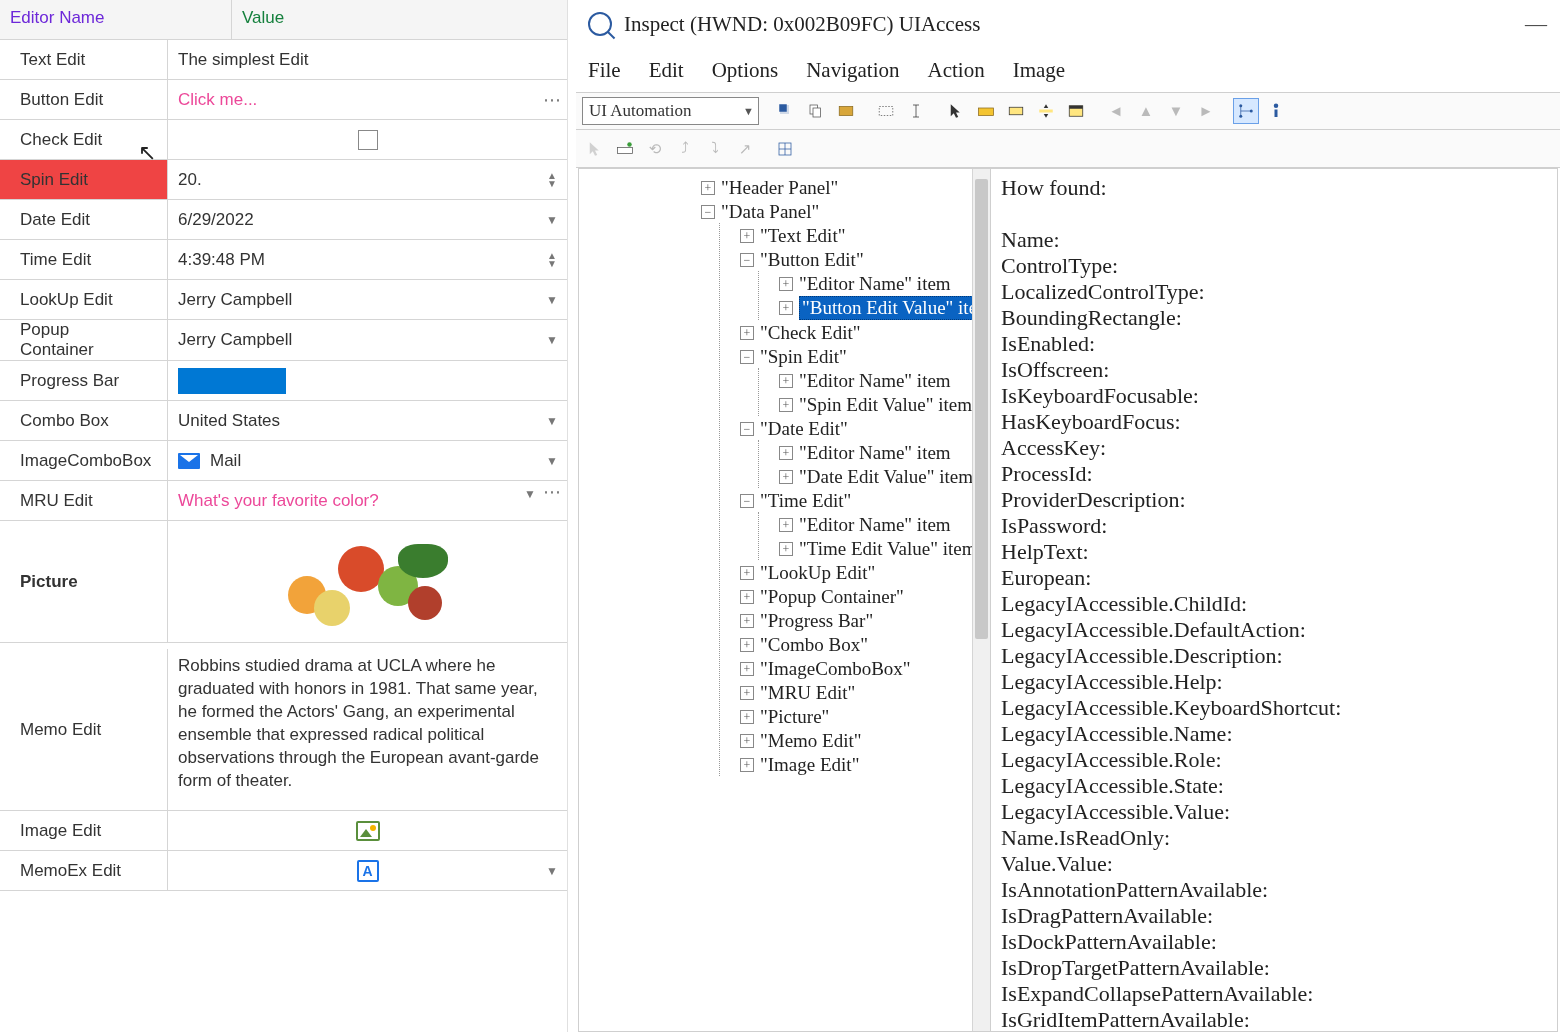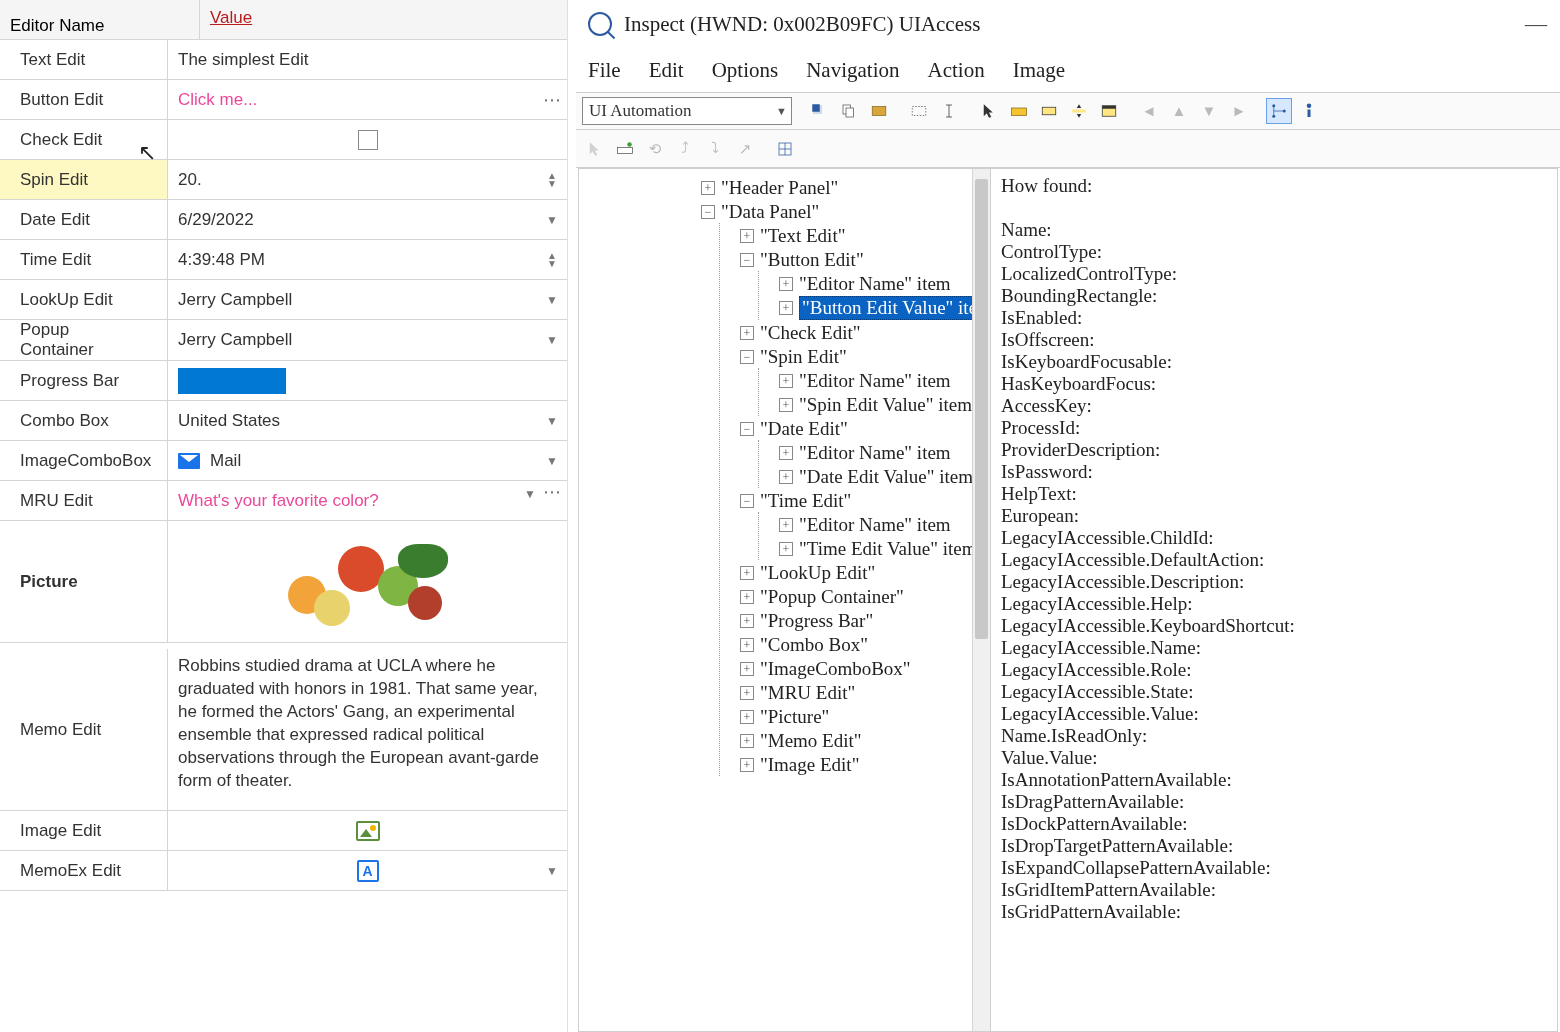--- a/index.html
+++ b/index.html
@@ -20,51 +20,50 @@
     flex-direction: column;
     border-right: 1px solid #e0e0e0;
   }
   .grid-header {
     display: flex;
     background: #f5f5f5;
     height: 40px;
     border-bottom: 1px solid #d5d5d5;
   }
   .grid-header .hname {
-    width: 200px;
-    padding: 16px 10px;
+    width: 232px;
+    padding: 8px 10px;
     border-right: 1px solid #d5d5d5;
-    color: #000000;
+    color: #6d28d9;
   }
   .grid-header .hvalue {
     flex: 1;
     padding: 8px 10px;
-    color: #b91c1c;
-    text-decoration: underline;
+    color: #15803d;
   }
   .grid-body { flex:1; overflow:auto; }
   .grow {
     display:flex;
     min-height:40px;
     border-bottom:1px solid #d5d5d5;
     align-items:center;
     background:#fff;
   }
   .grow.tall { align-items:center; min-height:122px;font-weight:bold; }
   .grow.taller { align-items:flex-start; padding-top:6px; min-height:168px;}
   .gname {
     width:168px;
     padding:0 20px;
     color:#333;
     border-right:1px solid #d5d5d5;
     align-self:stretch;
     display:flex;
     align-items:center;
   }
-  .gname.highlight { background:#fef9c3;text-align:right; }
+  .gname.highlight { background:#ef4444;text-align:right; }
   .gvalue {
     flex:1;
     padding:0 10px;
     color:#333;
     display:flex;
     align-items:center;
     position:relative;
     height:100%;
   }
   .placeholder { color:#ec4899; }
@@ -148,21 +147,21 @@
     height:44px; display:flex; align-items:center; gap:28px;
     padding:0 12px; font-size:21px; color:#222;
   }
   .toolbar {
     height:38px; display:flex; align-items:center; gap:4px;
     border-top:1px solid #cfcfcf; border-bottom:1px solid #cfcfcf;
     background:#fafafa; padding:0 6px;
   }
   .toolbar2 { border-top:none; }
   .combo {
-    width:210px;height:28px;border:1px solid #888;background:#fff;
+    width:177px;height:28px;border:1px solid #888;background:#fff;
     display:flex;align-items:center;padding:0 6px;font-size:17px;color:#333;
     position:relative;
   }
   .combo .dd{position:absolute;right:4px;font-size:11px;color:#555;}
   .tbbtn {
     width:26px;height:26px;display:flex;align-items:center;justify-content:center;
     font-size:15px;color:#444;border:1px solid transparent;
   }
   .tbbtn.active{border:1px solid #6aa0e8;background:#d6e8ff;}
   .tbbtn.disabled{opacity:.35;}
@@ -185,21 +184,21 @@
     align-items:center;justify-content:center;font-size:12px;line-height:1;
     color:#555;background:#fff;margin-right:4px;flex-shrink:0;
   }
   .tree .sel{
     background:#0a63c2;color:#fff;border:1px dotted #003a7a;padding:0 2px;
   }
   .tree .guide{border-left:1px dotted #999;}
   .tree > ul{margin-left:96px;}
   .tree ul ul{margin-left:18px;}
   .prop-pane{
-    flex:1;overflow:auto;padding:6px 10px;font-size:19px;color:#222;
+    flex:1;overflow:auto;padding:6px 10px;font-size:22px;color:#222;
   }
   .prop-pane div{white-space:nowrap;}
 </style>
 </head>
 <body>
 
 <div class="left-pane">
   <div class="grid-header">
     <div class="hname">Editor Name</div>
     <div class="hvalue">Value</div>

